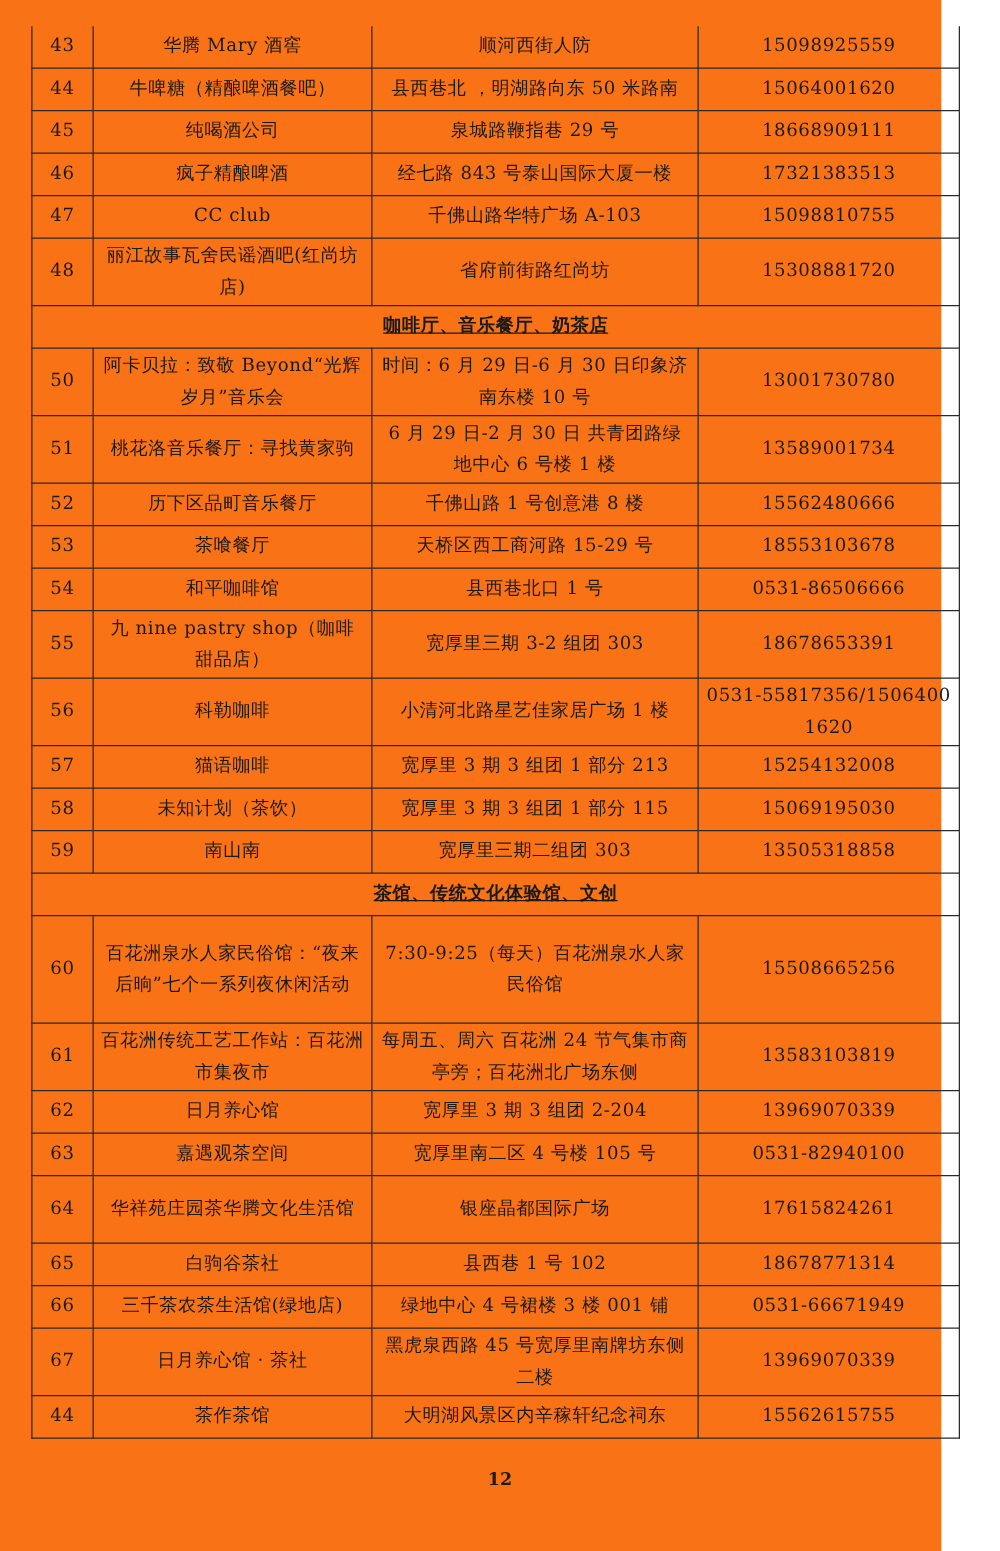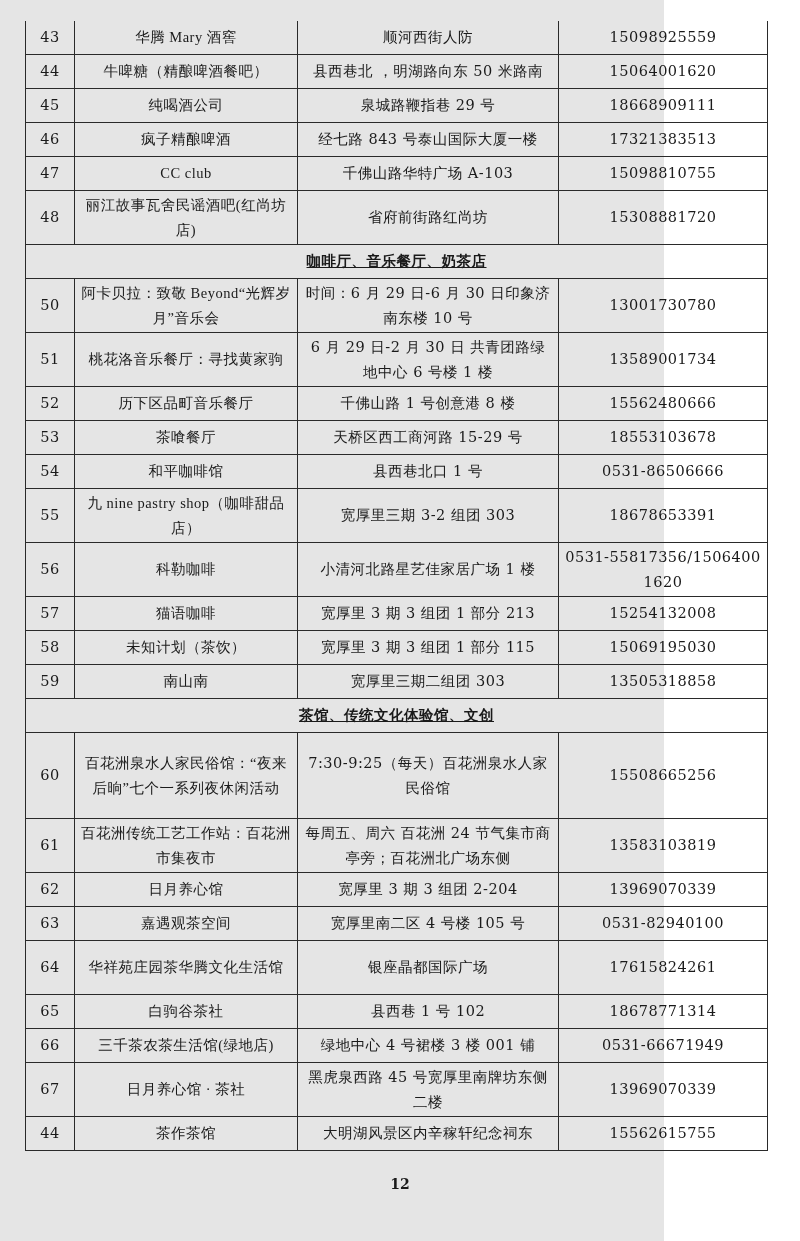--- a/index.html
+++ b/index.html
@@ -11,22 +11,22 @@
       width: 800px;
       height: 1241px;
       position: relative;
       overflow: hidden;
       font-family: "DejaVu Serif", "Liberation Serif", serif;
       color: #1a1a1a;
     }
     .page {
       position: absolute;
       left: 0; top: 0;
-      width: 664px; height: 1241px;
-      background: #e5e5e5;
+      width: 753px; height: 1241px;
+      background: #f97316;
     }
     table.listing {
       position: absolute;
       left: 25px;
       top: 21px;
       width: 741px;
       border-collapse: collapse;
       table-layout: fixed;
       font-size: 14.5px;
     }
@@ -35,21 +35,21 @@
       text-align: center;
       vertical-align: middle;
       padding: 0 6px;
       line-height: 25px;
       letter-spacing: 0.5px;
     }
     table.listing tr.first td {
       border-top: none;
     }
     td.c-num { width: 36px; padding: 0; }
-    td.c-name { width: 210px; font-family: Liberation Serif, serif; }
+    td.c-name { width: 210px; }
     td.c-addr { width: 248px; }
     td.c-phone { width: 196px; letter-spacing: 0; word-break: break-all; }
     td.c-section {
       font-weight: bold;
       font-family: "DejaVu Sans", "Liberation Sans", sans-serif;
       font-size: 14.5px;
       letter-spacing: 1px;
       text-decoration: underline;
     }
     tr.h1 td { height: 33px; }

